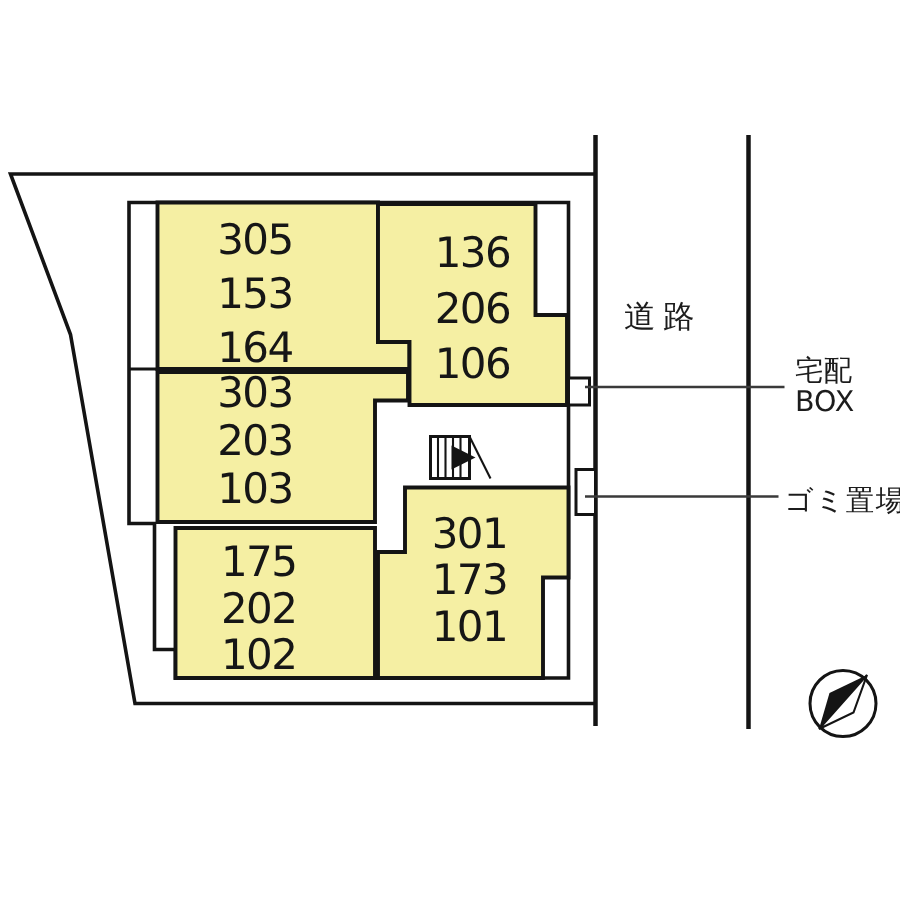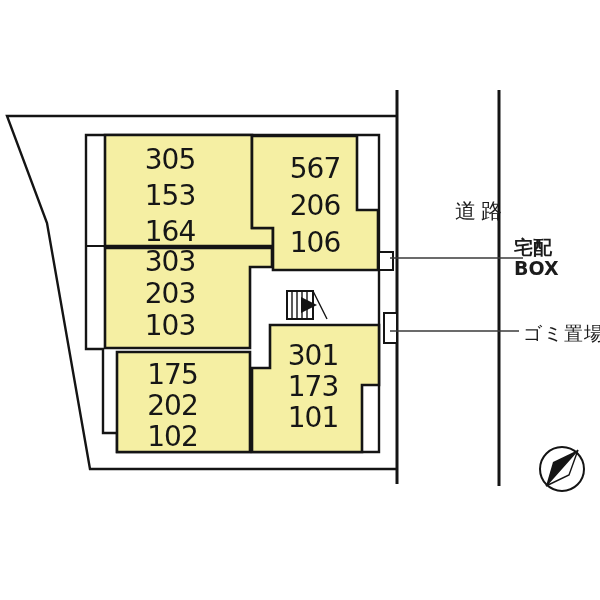--- a/index.html
+++ b/index.html
@@ -77,21 +77,21 @@
     </g>
   </svg>
 
   <div class="unit-label" style="left:105px; top:142px; width:130px; line-height:36px;">
     <div>305</div>
     <div>153</div>
     <div>164</div>
   </div>
 
   <div class="unit-label" style="left:255px; top:150px; width:120px; line-height:37px;">
-    <div>567</div>
+    <div>136</div>
     <div>206</div>
     <div>106</div>
   </div>
 
   <div class="unit-label" style="left:105px; top:246px; width:130px; line-height:32px;">
     <div>303</div>
     <div>203</div>
     <div>103</div>
   </div>
 
@@ -100,22 +100,22 @@
     <div>202</div>
     <div>102</div>
   </div>
 
   <div class="unit-label" style="left:253px; top:340px; width:120px; line-height:31px;">
     <div>301</div>
     <div>173</div>
     <div>101</div>
   </div>
 
-  <div class="jp-label road-label" style="left:455px; top:197px;">道路</div>
+  <div class="jp-label road-label" style="left:416px; top:197px;">道路</div>
 
-  <div class="jp-label delivery-label" style="left:514px; top:237px;font-weight:bold;">
+  <div class="jp-label delivery-label" style="left:530px; top:237px;">
     <div>宅配</div>
     <div>BOX</div>
   </div>
 
   <div class="jp-label garbage-label" style="left:523px; top:321px;">ゴミ置場</div>
 
 </div>
 
 </body></html>

